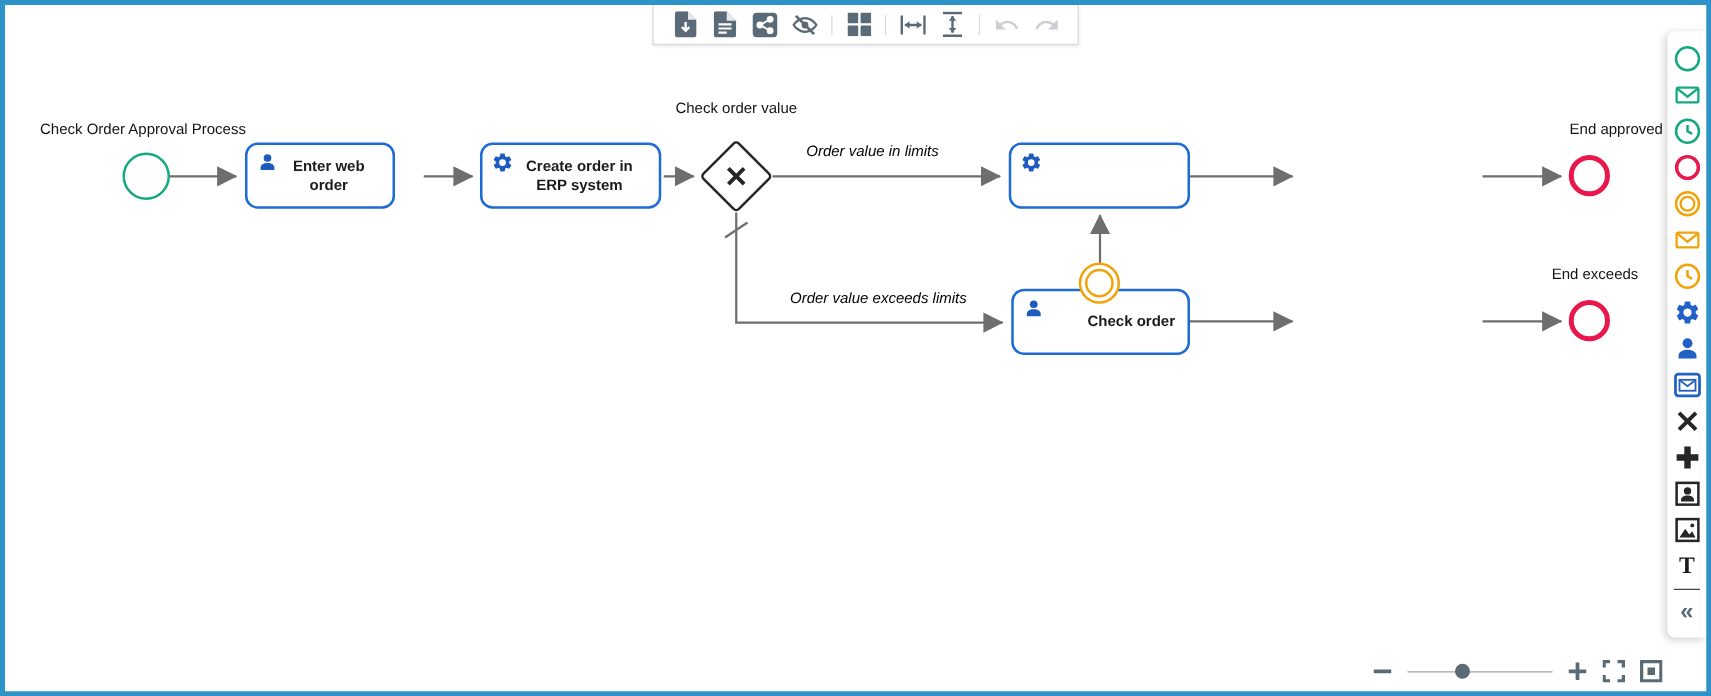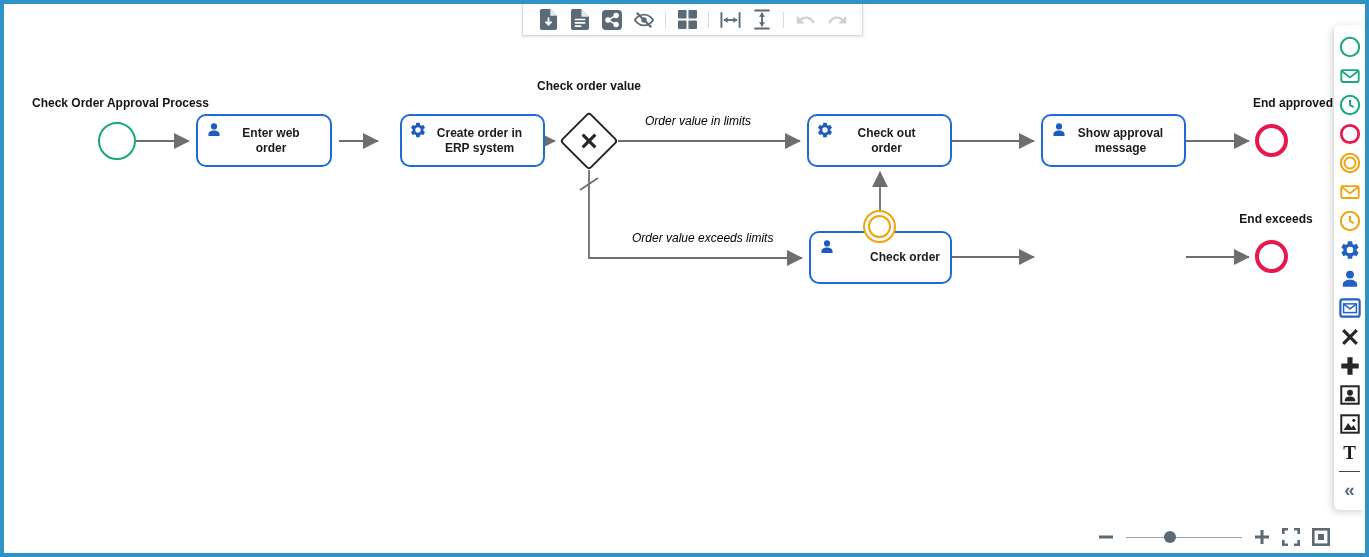--- a/index.html
+++ b/index.html
@@ -32,21 +32,21 @@
   .evt-start { width:38px; height:38px; border-radius:50%; background:#fff; border:2.5px solid #16a880; cursor:pointer; }
   .evt-end   { width:33px; height:33px; border-radius:50%; background:#fff; border:4px solid #e8174c; cursor:pointer; }
   .evt-boundary { width:33px; height:33px; border-radius:50%; background:#fff; border:2.5px solid #f0a30a;
                   display:flex; align-items:center; justify-content:center; z-index:4; cursor:pointer; }
   .evt-boundary .inner { width:23px; height:23px; border-radius:50%; border:2.5px solid #f0a30a; background:#fff; }
 
   .gateway { width:42px; height:42px; background:#fff; border:2.5px solid #262626; border-radius:4px;
              transform:rotate(45deg); display:flex; align-items:center; justify-content:center; cursor:pointer; }
   .gateway svg { transform:rotate(-45deg); }
 
-  .lbl { position:absolute; z-index:5; font-size:12px; font-weight:bold; color:#141414; white-space:nowrap; }
+  .lbl { position:absolute; z-index:5; font-size:12px; font-weight:normal; color:#141414; white-space:nowrap; }
   .lbl-center { transform:translateX(-50%); }
   .flowlbl { position:absolute; z-index:5; font-size:12px; font-style:italic; color:#000000; white-space:nowrap; }
 
   
   .palette { position:absolute; right:0; top:21px; width:31px; z-index:6;
              background:#fff; border-radius:6px 0 0 6px;
              box-shadow:-2px 2px 7px rgba(0,0,0,.18);
              display:flex; flex-direction:column; align-items:center; padding:7px 0 6px 0; }
   .pitem { width:27px; height:27px; display:flex; align-items:center; justify-content:center;
            background:transparent; border:none; cursor:pointer; margin:1px 0; }
@@ -159,31 +159,31 @@
     <button class="tbtn">
       <svg width="21" height="18" viewBox="0 0 24 20">
         <path fill="#cad0d5" d="M11.5 6c2.65 0 5.05.99 6.9 2.6L22 5v9h-9l3.62-3.62C15.23 9.22 13.46 8.5 11.5 8.5c-3.54 0-6.55 2.31-7.6 5.5l-2.37-.78C2.92 9.03 6.85 6 11.5 6z"></path>
       </svg>
     </button>
   </div>
 
   <div class="lbl" style="left:28px; top:92px;">Check Order Approval Process</div>
   <div class="node evt-start" style="left:94px; top:118px;"></div>
 
-  <div class="node task" style="left:192px; top:110px; width:136px;">
+  <div class="node task" style="left:192px; top:110px; width:120px;">
     <span class="task-icon">
       <svg width="18" height="18" viewBox="0 0 24 24">
           <circle cx="12" cy="7.2" r="4.1" fill="#1d5bbf"></circle>
           <path fill="#1d5bbf" d="M12 12.6c-4.4 0-7.4 2.2-7.4 4.9V20h14.8v-2.5c0-2.7-3-4.9-7.4-4.9z"></path>
         </svg>
     </span>
     <span class="task-label">Enter web order</span>
   </div>
 
-  <div class="node task" style="left:380px; top:110px;margin-left:16px;">
+  <div class="node task" style="left:380px; top:110px;">
     <span class="task-icon">
       <svg width="18" height="18" viewBox="0 0 24 24">
           <path fill="#1d5bbf" d="M19.14 12.94c.04-.3.06-.61.06-.94 0-.32-.02-.64-.07-.94l2.03-1.58a.49.49 0 0 0 .12-.61l-1.92-3.32a.49.49 0 0 0-.59-.22l-2.39.96c-.5-.38-1.03-.7-1.62-.94l-.36-2.54a.48.48 0 0 0-.48-.41h-3.84c-.24 0-.43.17-.47.41l-.36 2.54c-.59.24-1.13.57-1.62.94l-2.39-.96a.49.49 0 0 0-.59.22L2.74 8.87c-.12.21-.08.47.12.61l2.03 1.58c-.05.3-.09.63-.09.94s.02.64.07.94l-2.03 1.58a.49.49 0 0 0-.12.61l1.92 3.32c.12.22.37.29.59.22l2.39-.96c.5.38 1.03.7 1.62.94l.36 2.54c.05.24.24.41.48.41h3.84c.24 0 .44-.17.47-.41l.36-2.54c.59-.24 1.13-.56 1.62-.94l2.39.96c.22.08.47 0 .59-.22l1.92-3.32a.49.49 0 0 0-.12-.61l-2.01-1.58zM12 15.6A3.6 3.6 0 1 1 12 8.4a3.6 3.6 0 0 1 0 7.2z"></path>
         </svg>
     </span>
     <span class="task-label">Create order in ERP system</span>
   </div>
 
   <div class="lbl lbl-center" style="left:585px; top:75px;">Check order value</div>
   <div class="node gateway" style="left:564px; top:116px;">
@@ -194,46 +194,36 @@
 
   <div class="flowlbl" style="left:641px; top:110px;">Order value in limits</div>
   <div class="flowlbl" style="left:628px; top:227px;">Order value exceeds limits</div>
 
   <div class="node task" style="left:803px; top:110px;">
     <span class="task-icon">
       <svg width="18" height="18" viewBox="0 0 24 24">
           <path fill="#1d5bbf" d="M19.14 12.94c.04-.3.06-.61.06-.94 0-.32-.02-.64-.07-.94l2.03-1.58a.49.49 0 0 0 .12-.61l-1.92-3.32a.49.49 0 0 0-.59-.22l-2.39.96c-.5-.38-1.03-.7-1.62-.94l-.36-2.54a.48.48 0 0 0-.48-.41h-3.84c-.24 0-.43.17-.47.41l-.36 2.54c-.59.24-1.13.57-1.62.94l-2.39-.96a.49.49 0 0 0-.59.22L2.74 8.87c-.12.21-.08.47.12.61l2.03 1.58c-.05.3-.09.63-.09.94s.02.64.07.94l-2.03 1.58a.49.49 0 0 0-.12.61l1.92 3.32c.12.22.37.29.59.22l2.39-.96c.5.38 1.03.7 1.62.94l.36 2.54c.05.24.24.41.48.41h3.84c.24 0 .44-.17.47-.41l.36-2.54c.59-.24 1.13-.56 1.62-.94l2.39.96c.22.08.47 0 .59-.22l1.92-3.32a.49.49 0 0 0-.12-.61l-2.01-1.58zM12 15.6A3.6 3.6 0 1 1 12 8.4a3.6 3.6 0 0 1 0 7.2z"></path>
         </svg>
     </span>
-    <span class="task-label">Check out order</span>
   </div>
 
   <div class="node task" style="left:805px; top:227px; width:143px;padding-left:35px;">
     <span class="task-icon">
       <svg width="18" height="18" viewBox="0 0 24 24">
           <circle cx="12" cy="7.2" r="4.1" fill="#1d5bbf"></circle>
           <path fill="#1d5bbf" d="M12 12.6c-4.4 0-7.4 2.2-7.4 4.9V20h14.8v-2.5c0-2.7-3-4.9-7.4-4.9z"></path>
         </svg>
     </span>
     <span class="task-label">Check order</span>
   </div>
 
   <div class="node evt-boundary" style="left:859px; top:206px;">
     <span class="inner"></span>
   </div>
 
-  <div class="node task" style="left:1037px; top:110px;">
-    <span class="task-icon">
-      <svg width="18" height="18" viewBox="0 0 24 24">
-          <circle cx="12" cy="7.2" r="4.1" fill="#1d5bbf"></circle>
-          <path fill="#1d5bbf" d="M12 12.6c-4.4 0-7.4 2.2-7.4 4.9V20h14.8v-2.5c0-2.7-3-4.9-7.4-4.9z"></path>
-        </svg>
-    </span>
-    <span class="task-label">Show approval message</span>
-  </div>
 
 
   <div class="lbl lbl-center" style="left:1271px; top:92px;padding-left:36px;">End approved</div>
   <div class="node evt-end" style="left:1251px; top:120px;"></div>
 
   <div class="lbl lbl-center" style="left:1272px; top:208px;">End exceeds</div>
   <div class="node evt-end" style="left:1251px; top:236px;"></div>
 
   <div class="palette">
     <button class="pitem">

